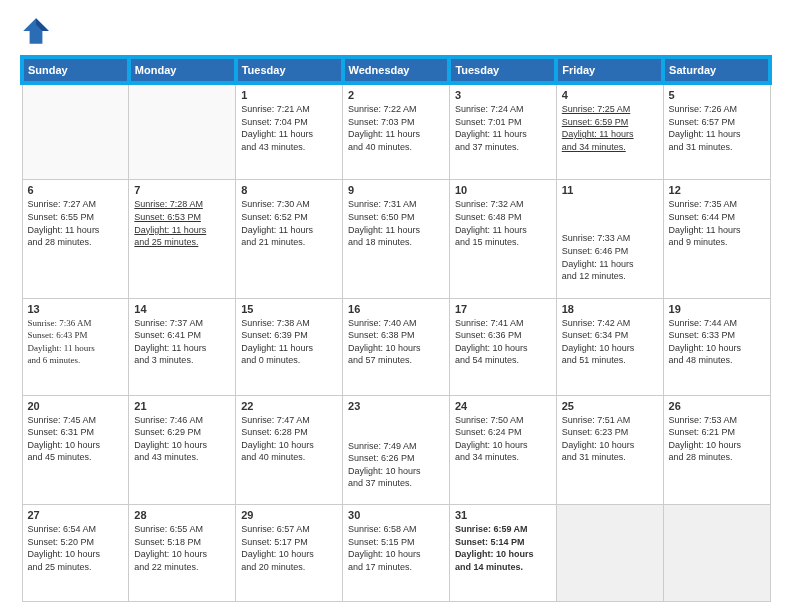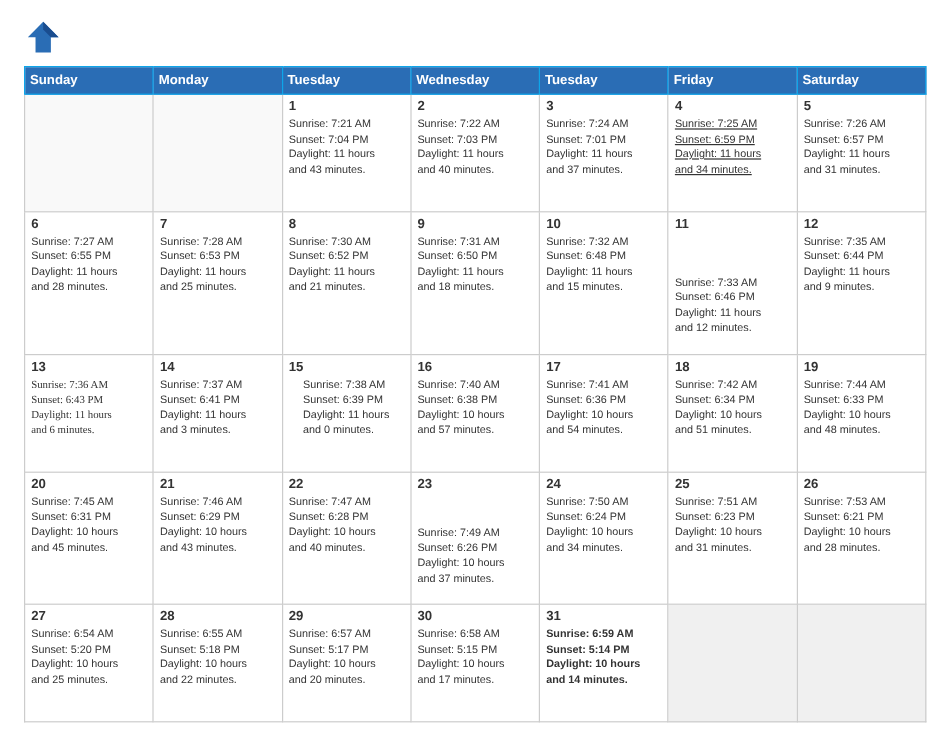--- a/index.html
+++ b/index.html
@@ -58,21 +58,21 @@
       width: 100%;
       table-layout: fixed;
     }
     .calendar th {
       background-color: #2a6db5;
       color: #fff;
       font-size: 11px;
       font-weight: bold;
       padding: 5px 4px;
       text-align: left;
-      border: 1px solid #0ea5e9;
+      border: 4px solid #0ea5e9;
     }
     .calendar td {
       border: 1px solid #ccc;
       vertical-align: top;
       padding: 4px 5px;
       font-size: 9.5px;
       color: #333;
       background: #fff;
       height: 88px;
     }
@@ -170,21 +170,21 @@
         <tr>
           <td>
             <span class="day-num">6</span>
             <div class="day-info" style="white-space: pre-line;">Sunrise: 7:27 AM
 Sunset: 6:55 PM
 Daylight: 11 hours
 and 28 minutes.</div>
           </td>
           <td>
             <span class="day-num">7</span>
-            <div class="day-info" style="white-space: pre-line;">Sunrise: 7:28 AM
+            <div class="day-info" style="white-space: pre-line; text-decoration: underline;">Sunrise: 7:28 AM
 Sunset: 6:53 PM
 Daylight: 11 hours
 and 25 minutes.</div>
           </td>
           <td>
             <span class="day-num">8</span>
             <div class="day-info" style="white-space: pre-line;">Sunrise: 7:30 AM
 Sunset: 6:52 PM
 Daylight: 11 hours
 and 21 minutes.</div>
@@ -228,21 +228,21 @@
           </td>
           <td>
             <span class="day-num">14</span>
             <div class="day-info" style="white-space: pre-line;">Sunrise: 7:37 AM
 Sunset: 6:41 PM
 Daylight: 11 hours
 and 3 minutes.</div>
           </td>
           <td>
             <span class="day-num">15</span>
-            <div class="day-info" style="white-space: pre-line; margin-left: 12px;">Sunrise: 7:38 AM
+            <div class="day-info" style="white-space: pre-line;">Sunrise: 7:38 AM
 Sunset: 6:39 PM
 Daylight: 11 hours
 and 0 minutes.</div>
           </td>
           <td>
             <span class="day-num">16</span>
             <div class="day-info" style="white-space: pre-line;">Sunrise: 7:40 AM
 Sunset: 6:38 PM
 Daylight: 10 hours
 and 57 minutes.</div>

